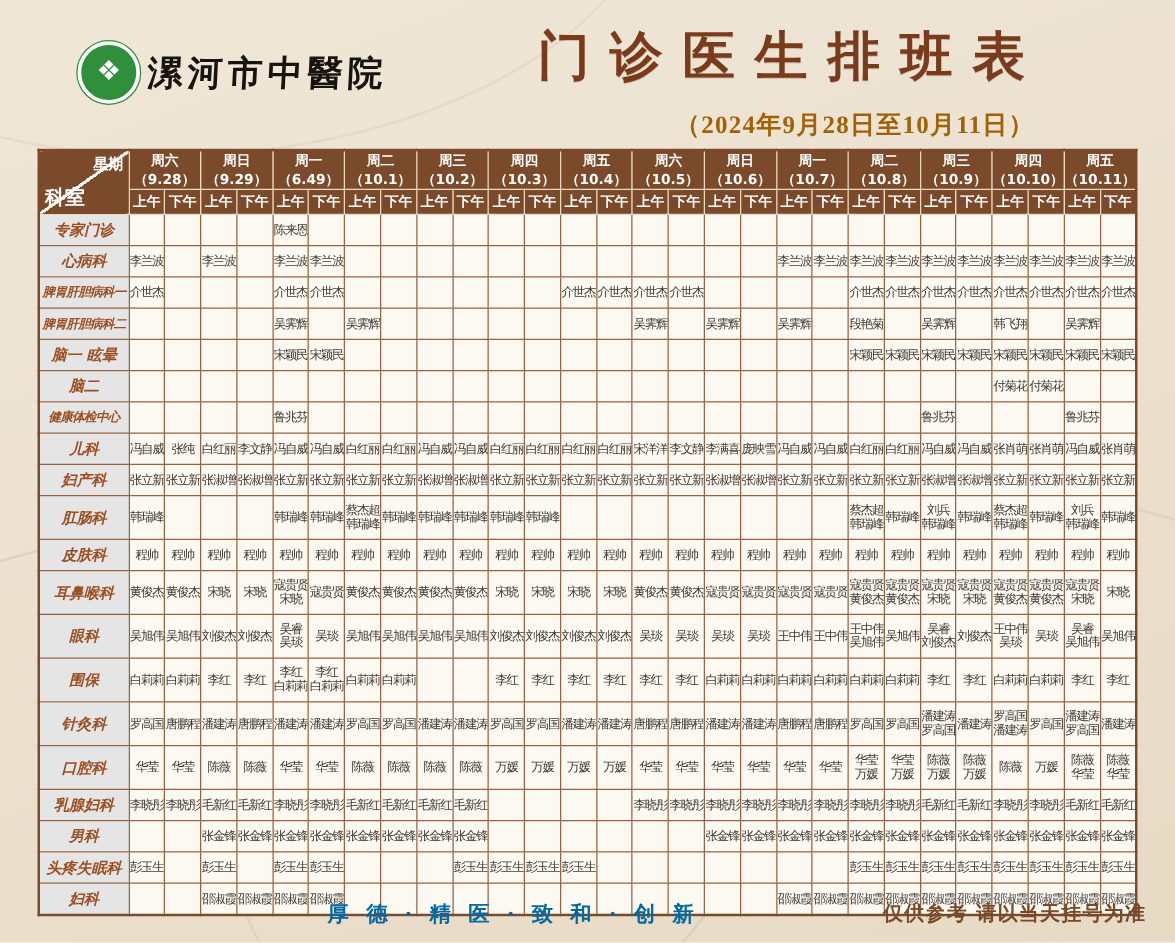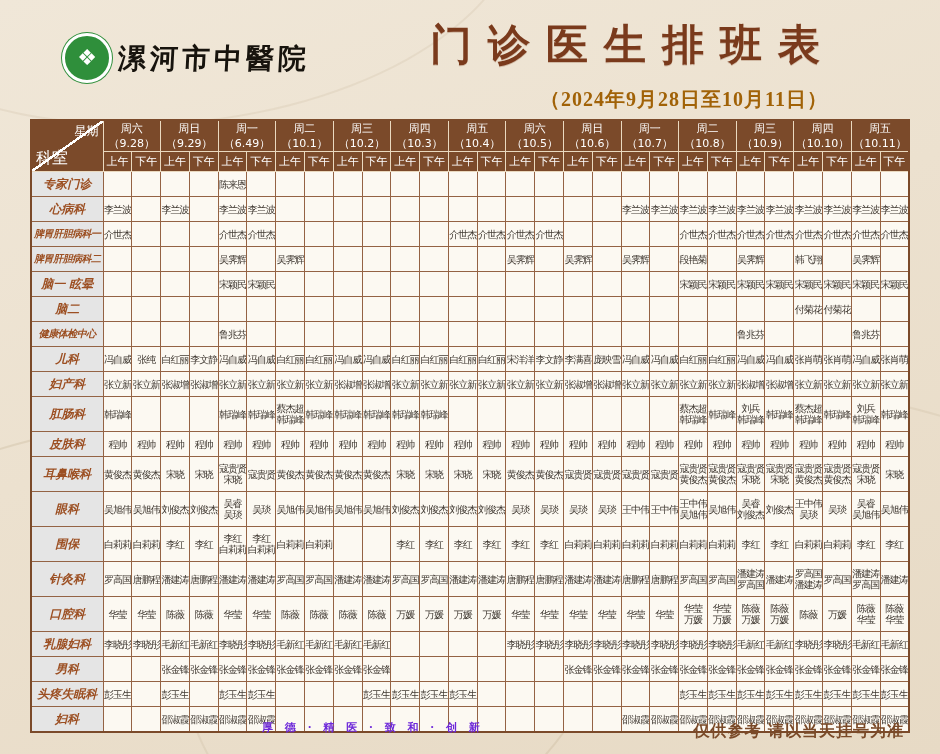--- a/index.html
+++ b/index.html
@@ -32,21 +32,21 @@
   }
   .date-range{
     margin-top:16px;padding-left:110px;font-weight:bold;font-size:20px;color:#a16207;
     letter-spacing:1px;white-space:nowrap;font-family:Liberation Serif, serif;
   }
 
   .table-wrap{position:absolute;left:30px;top:119px;width:880px;}
   table{width:100%;border-collapse:collapse;table-layout:fixed;background:#fcf9f2;border:2px solid #7b4a2a;}
   col.dept-col{width:72px;}
   thead th{
-    background:#7b4a2a;color:#ffffff;font-weight:normal;text-align:center;
+    background:#7b4a2a;color:#ffffff;font-weight:bold;text-align:center;
     border:1px solid #ead9bf;padding:0;
   }
   thead tr.day-row th{height:21px;font-size:11px;letter-spacing:0;}
   thead tr.sess-row th{height:19px;font-size:11px;}
   th.corner{
     position:relative;padding:0;
     background:
       linear-gradient(to bottom right,transparent 48.5%,#ffffff 48.5%,#ffffff 51.5%,transparent 51.5%),
       #7b4a2a;
   }
@@ -59,25 +59,25 @@
   tbody th.dept.small{font-size:10px;letter-spacing:-0.5px;}
   tbody td{
     border:1px solid #946344;height:24px;padding:0;text-align:center;vertical-align:middle;
     font-size:10px;line-height:11px;color:#3f3831;letter-spacing:-1px;overflow:hidden;background:#fcf9f2;
   }
   tbody tr.tall td{height:34px;}
   tbody td div{white-space:nowrap;}
 
   .footer{position:absolute;left:0;top:716px;width:940px;height:34px;}
   .motto{
-    position:absolute;left:262px;top:4px;font-weight:bold;font-size:11px;color:#6d28d9;
+    position:absolute;left:262px;top:4px;font-weight:bold;font-size:17px;color:#0369a1;
     letter-spacing:4px;font-family:"DejaVu Serif",serif;white-space:nowrap;
   }
   .note{
-    position:absolute;right:36px;top:5px;font-weight:bold;font-size:16px;color:#7a4a28;
+    position:absolute;right:23px;top:5px;font-weight:bold;font-size:16px;color:#7a4a28;
     letter-spacing:1px;white-space:nowrap;
   }
 </style>
 </head>
 <body>
 
 <div class="bg-wave w1"></div>
 <div class="bg-wave w2"></div>
 <div class="bg-wave w3"></div>
 

